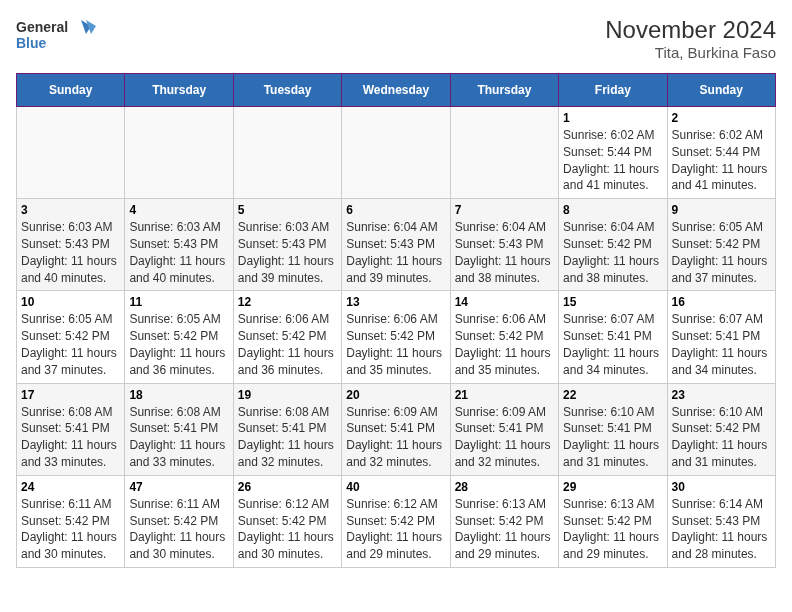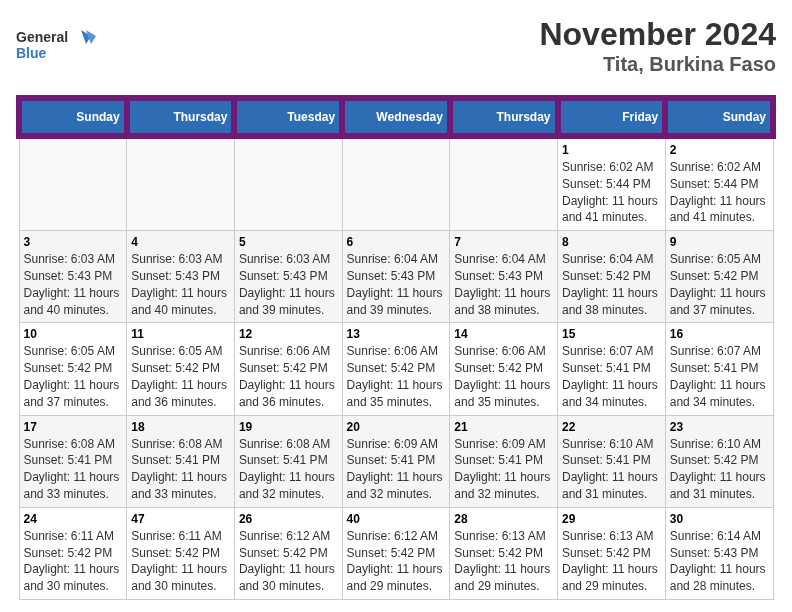--- a/index.html
+++ b/index.html
@@ -6,54 +6,54 @@
     body {
       font-family: Arial, sans-serif;
       background: #fff;
       width: 792px;
       min-height: 612px;
       padding: 16px;
     }
     .header {
       display: flex;
       justify-content: space-between;
-      align-items: center;
-      margin-bottom: 19px;
+      align-items: flex-start;
+      margin-bottom: 12px;
     }
     .logo {
       display: flex;
       align-items: center;
       gap: 4px;
     }
     .title-block {
       text-align: right;
     }
     .title-block h1 {
-      font-size: 32px;
-      font-weight: bold;
+      font-size: 24px;
+      font-weight: normal;
       color: #333;
     }
     .title-block h2 {
-      font-size: 20px;
-      font-weight: bold;
+      font-size: 15px;
+      font-weight: normal;
       color: #555;
     }
     table {
       width: 100%;
       border-collapse: collapse;
       font-size: 11px;
     }
     thead tr th {
       background-color: #2e6db4;
       color: #fff;
       padding: 9px 4px;
-      text-align: right;
+      text-align: center;
       font-size: 12px;
       font-weight: bold;
-      border: 6px solid #701a75;
+      border: 1px solid #701a75;
     }
     tbody tr td {
       border: 1px solid #ccc;
       vertical-align: top;
       padding: 4px;
       width: 14.28%;
       height: 85px;
       background: #fff;
     }
     tbody tr:nth-child(even) td {

